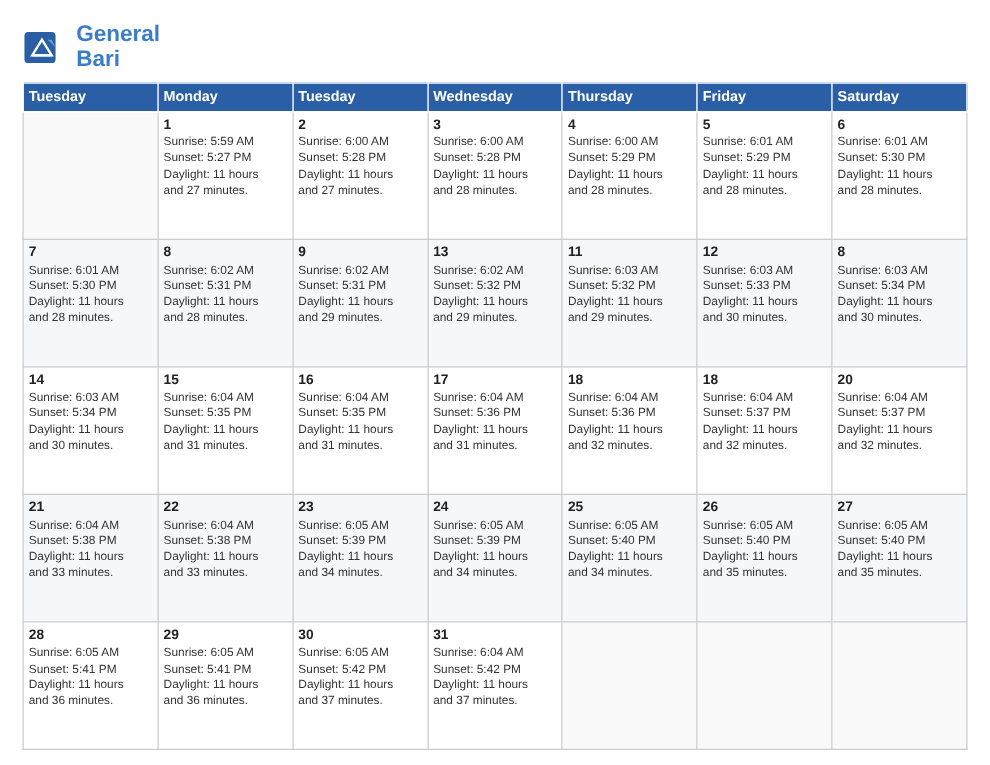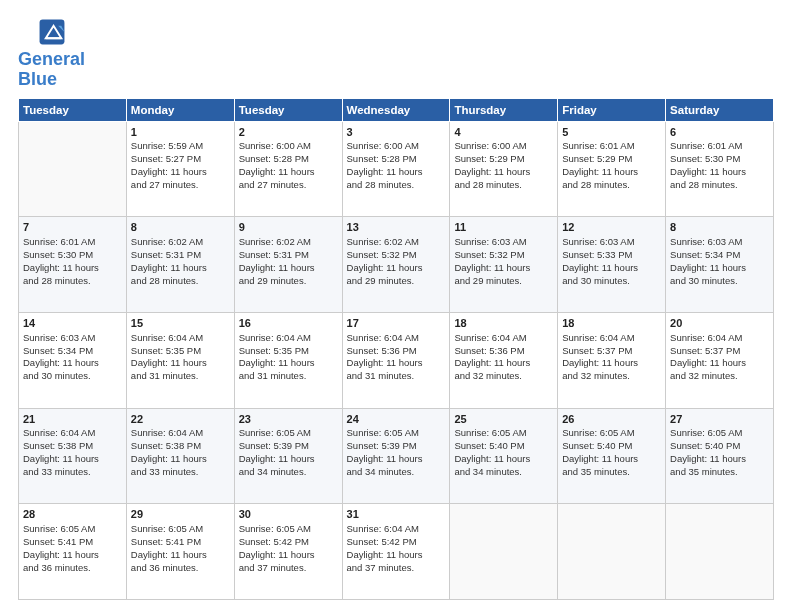--- a/index.html
+++ b/index.html
@@ -19,22 +19,21 @@
     }
     .header {
       display: flex;
       justify-content: space-between;
       align-items: flex-start;
       margin-bottom: 8px;
     }
     .logo {
       display: flex;
       align-items: center;
-      gap: 4px;
-      flex-direction: column;
+      gap: 15px;
     }
     .logo-text {
       font-size: 18px;
       font-weight: bold;
       color: #1a3a5c;
       line-height: 1.1;
     }
     .logo-text span {
       color: #3a7dc9;
     }
@@ -99,21 +98,21 @@
   <div class="header">
     <div class="logo">
       <svg class="logo-icon" viewBox="0 0 36 36">
         <rect x="2" y="2" width="32" height="32" rx="4" fill="#2a5fa5"></rect>
         <polygon points="10,26 20,10 30,26" fill="none" stroke="#fff" stroke-width="2.5"></polygon>
         <line x1="10" y1="26" x2="30" y2="26" stroke="#fff" stroke-width="2.5"></line>
         <polygon points="26,10 34,18 30,10" fill="#5ba3e0"></polygon>
       </svg>
       <div class="logo-text">
         <div><span>General</span></div>
-        <div><span style="color:#3a7dc9">Blue</span></div>
+        <div><span style="color:#3a7dc9">Bari</span></div>
       </div>
     </div>
   </div>
 
   <table class="calendar">
     <thead>
       <tr>
         <th>Tuesday</th>
         <th>Monday</th>
         <th>Tuesday</th>

